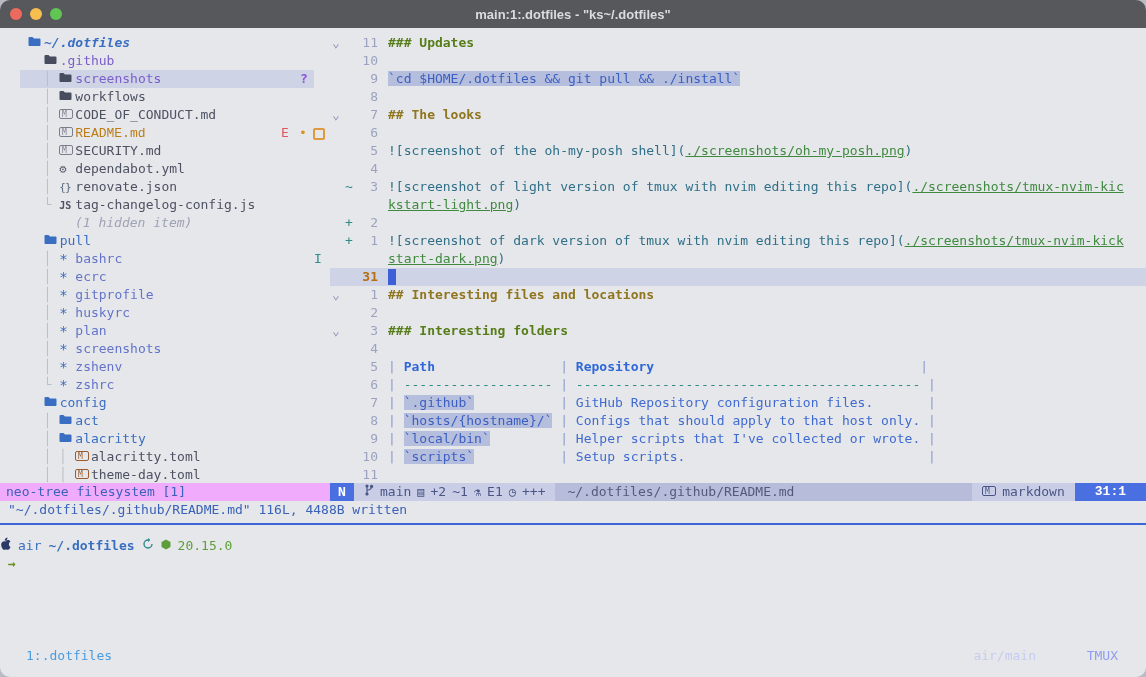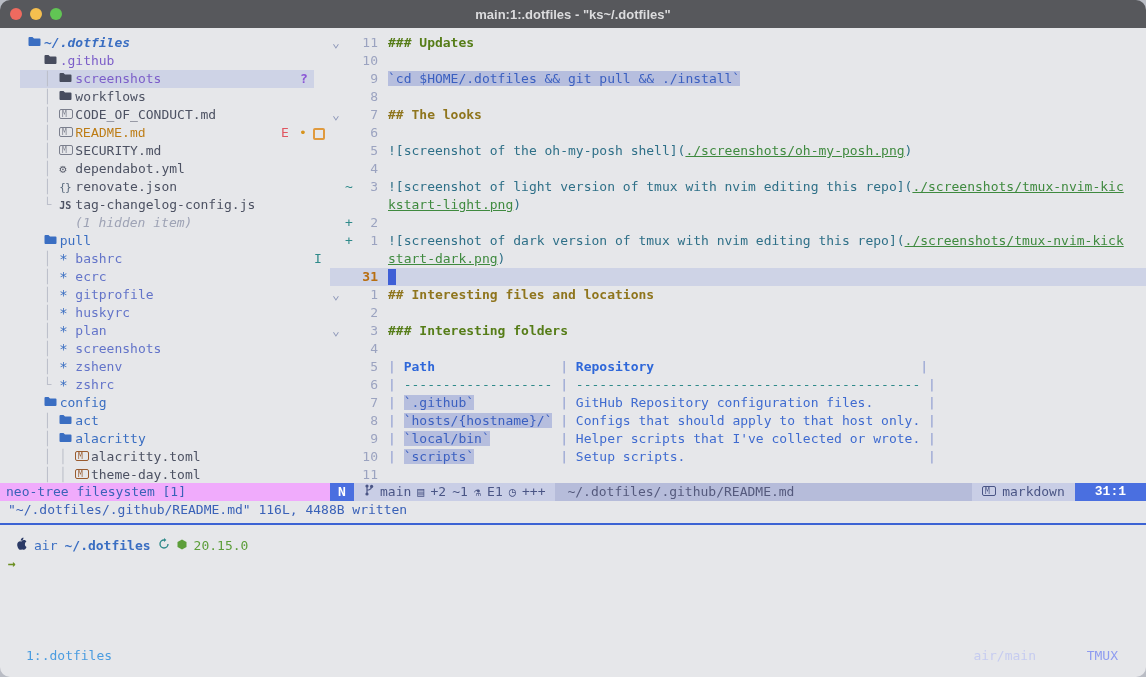--- a/index.html
+++ b/index.html
@@ -61,21 +61,21 @@
   .st-neotree{width:330px;box-sizing:border-box;background:#f0abfc;color:#3a62b8;padding-left:6px;}
   .st-mode{width:24px;background:#4a6fe0;color:#fff;font-weight:bold;text-align:center;}
   .st-git{background:#c9cee6;color:#4a5585;padding:8px 10px;display:flex;align-items:center;gap:6px;}
   .st-path{flex:1;background:#b6bcda;color:#555a7d;padding:0 12px;}
   .st-ft{background:#c9cee6;color:#4a5585;padding:0 10px;display:flex;align-items:center;gap:6px;}
   .st-pos{background:#4a6fe0;color:#fff;font-weight:bold;padding:0 20px;font-family:Liberation Mono, monospace;}
   .sticon{color:#4a5585;font-size:12px;}
   
   .cmdline{position:absolute;left:8px;top:473px;color:#3a62b8;white-space:pre;}
   .pane-separator{position:absolute;left:0;top:495px;width:100%;height:2px;background:#3c63d4;}
-  .prompt{position:absolute;left:16px;top:509px;height:18px;display:flex;align-items:center;gap:7px;}
+  .prompt{position:absolute;left:0;top:509px;height:18px;display:flex;align-items:center;gap:7px;}
   .p-host,.p-cwd{color:#3a6ec2;}
   .p-cwd{font-weight:bold;}
   .p-ver{color:#5d9e3a;}
   .prompt-arrow{position:absolute;left:8px;top:527px;color:#6b8f21;font-weight:bold;}
   .tmuxbar{position:absolute;left:0;top:617px;width:100%;height:32px;}
   .tm-win{position:absolute;left:26px;top:2px;color:#4a9ce0;}
   .tm-host{position:absolute;right:110px;top:2px;color:#c6ccf0;}
   .tm-label{position:absolute;right:28px;top:2px;color:#8f9cf0;}
 </style>
 </head>

